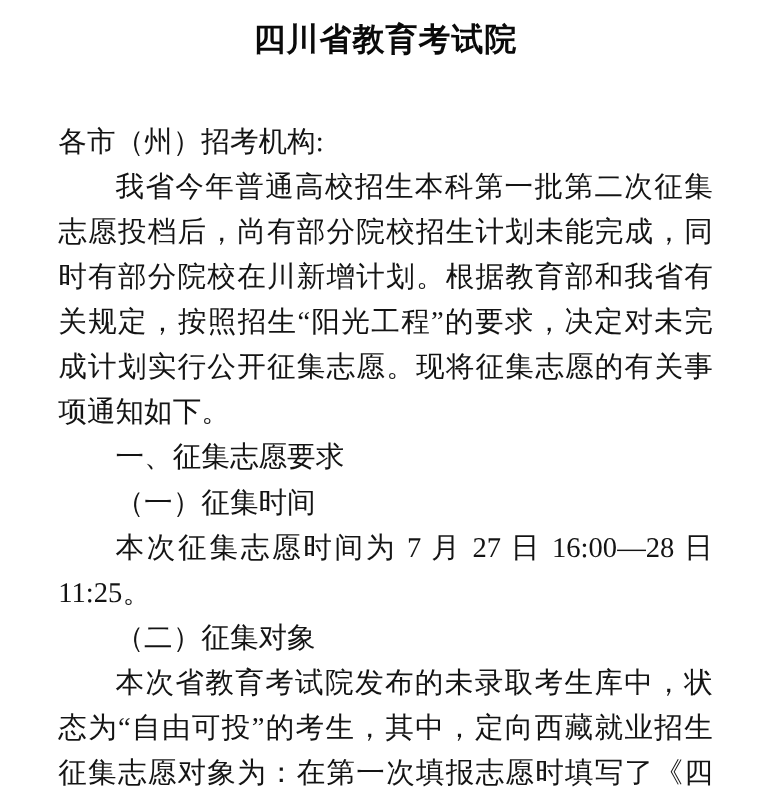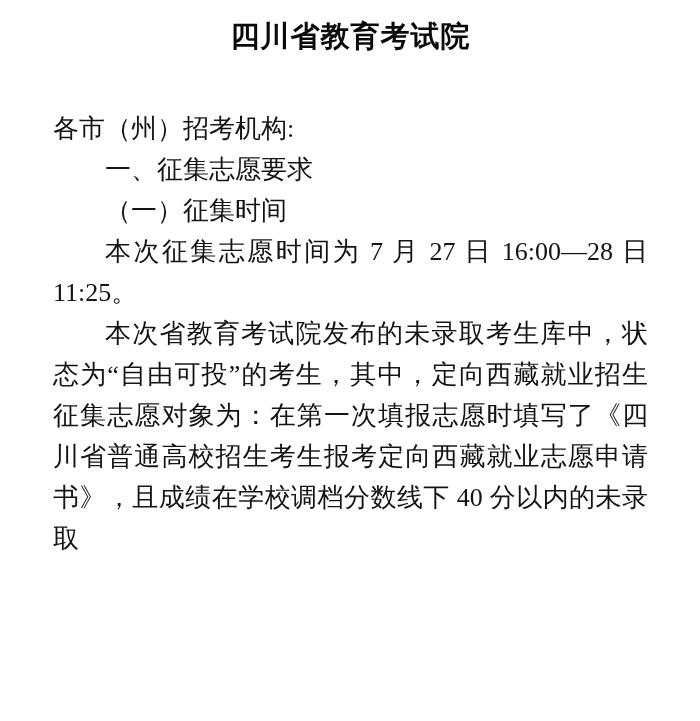--- a/index.html
+++ b/index.html
@@ -73,23 +73,25 @@
 <body>
 
 <div class="page">
   <header class="doc-title">
     <div class="title-line1">四川省教育考试院</div>
   </header>
 
   <main class="doc-body">
     <p class="salutation">各市（州）招考机构:</p>
 
+    <p class="para">我省今年普通高校招生本科第一批第二次征集志愿投档后，尚有部分院校招生计划未能完成，同时有部分院校在川新增计划。根据教育部和我省有关规定，按照招生“阳光工程”的要求，决定对未完成计划实行公开征集志愿。现将征集志愿的有关事项通知如下。</p>
 
     <h2 class="h1">一、征集志愿要求</h2>
 
     <h3 class="h2">（一）征集时间</h3>
 
     <p class="para">本次征集志愿时间为 7 月 27 日 16:00—28 日 11:25。</p>
 
+    <h3 class="h2">（二）征集对象</h3>
 
     <p class="para">本次省教育考试院发布的未录取考生库中，状态为“自由可投”的考生，其中，定向西藏就业招生征集志愿对象为：在第一次填报志愿时填写了《四川省普通高校招生考生报考定向西藏就业志愿申请书》，且成绩在学校调档分数线下 40 分以内的未录取</p>
   </main>
 </div>
 
 </body></html>

